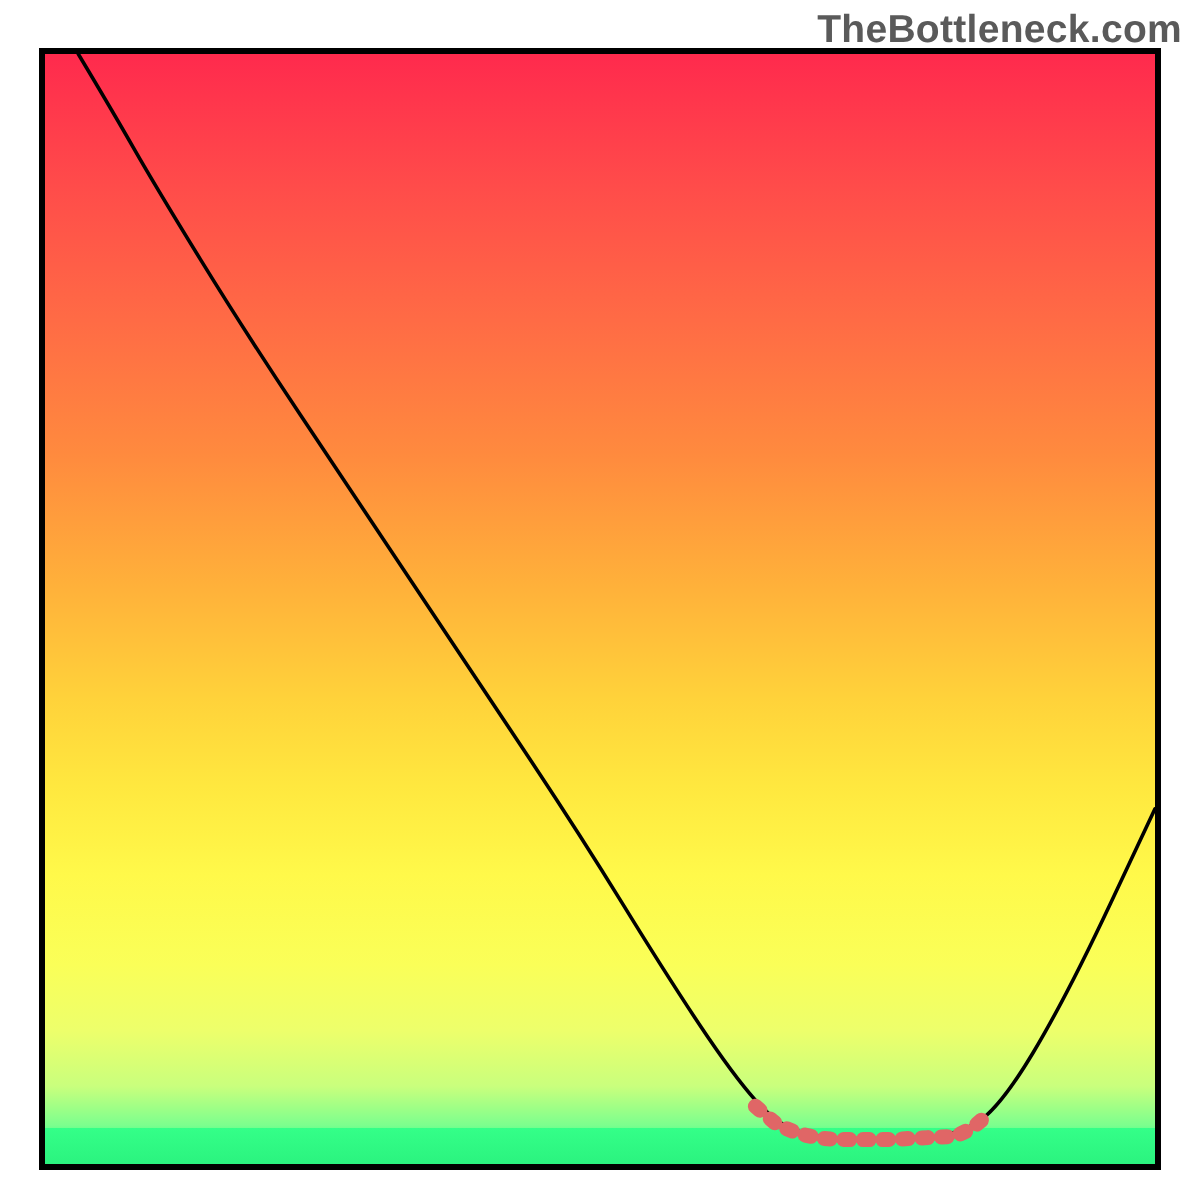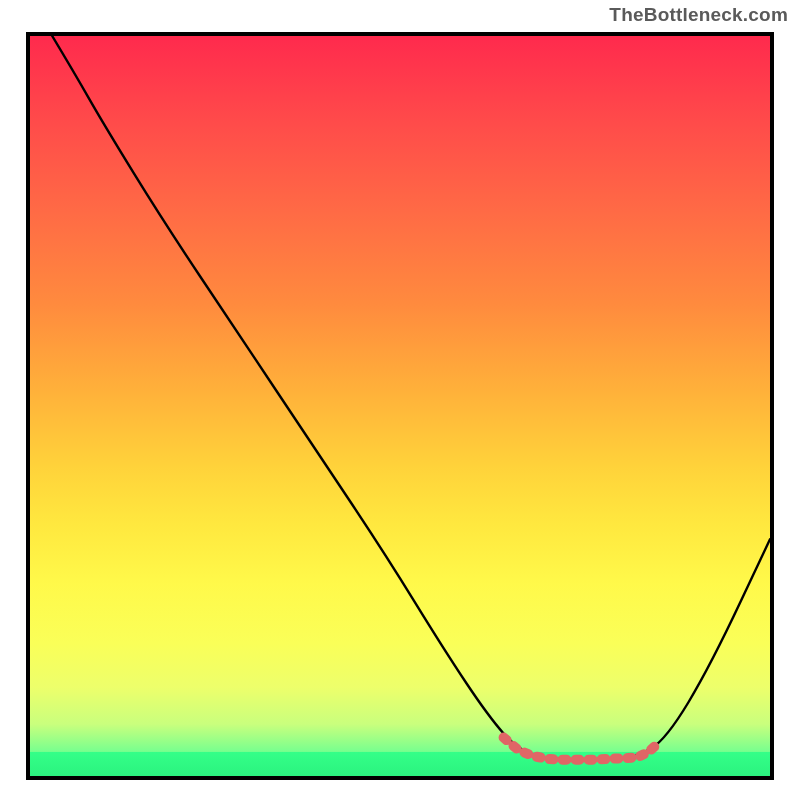--- a/index.html
+++ b/index.html
@@ -13,21 +13,21 @@
   }
   .frame {
     position: relative;
     width: 800px;
     height: 800px;
   }
   .watermark {
     position: absolute;
     top: 4px;
     right: 12px;
-    font-size: 19px;
+    font-size: 26px;
     font-weight: 600;
     color: #5a5a5a;
     letter-spacing: 0.2px;
   }
   .plot-outer {
     position: absolute;
     left: 26px;
     top: 32px;
     width: 748px;
     height: 748px;

